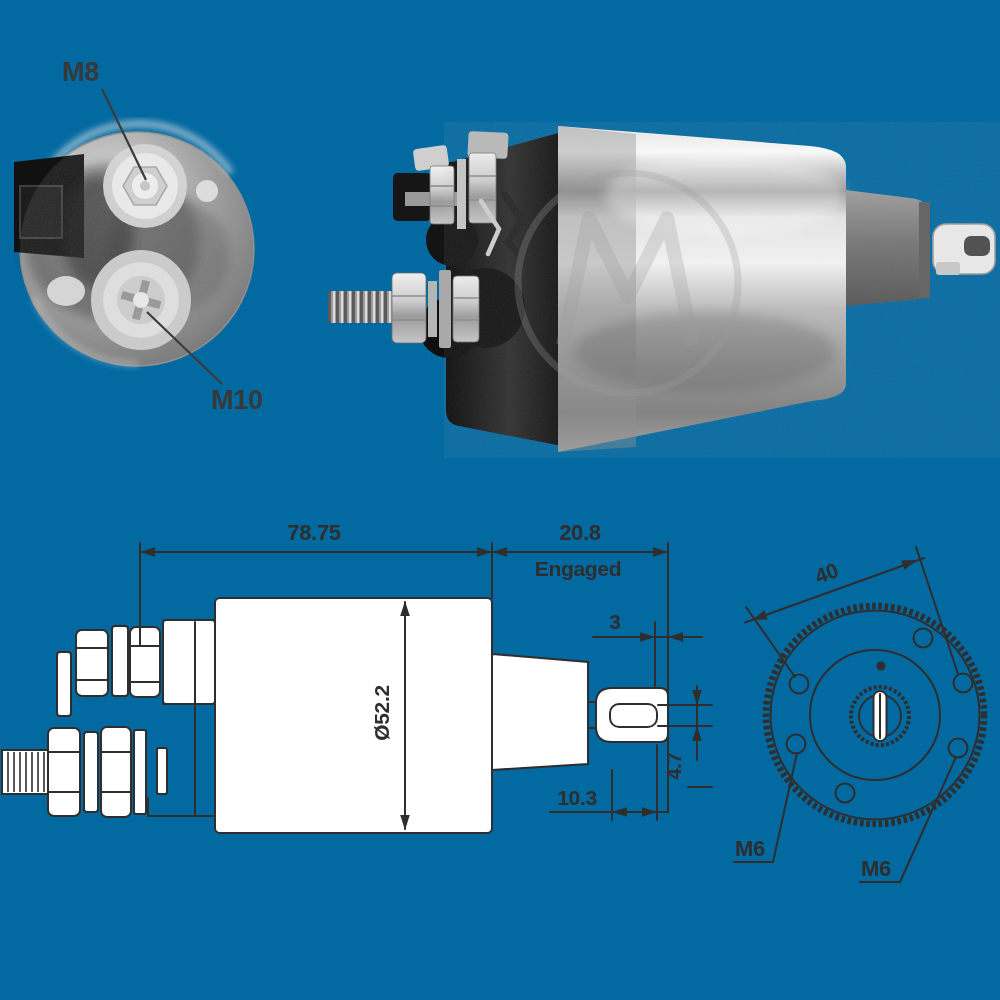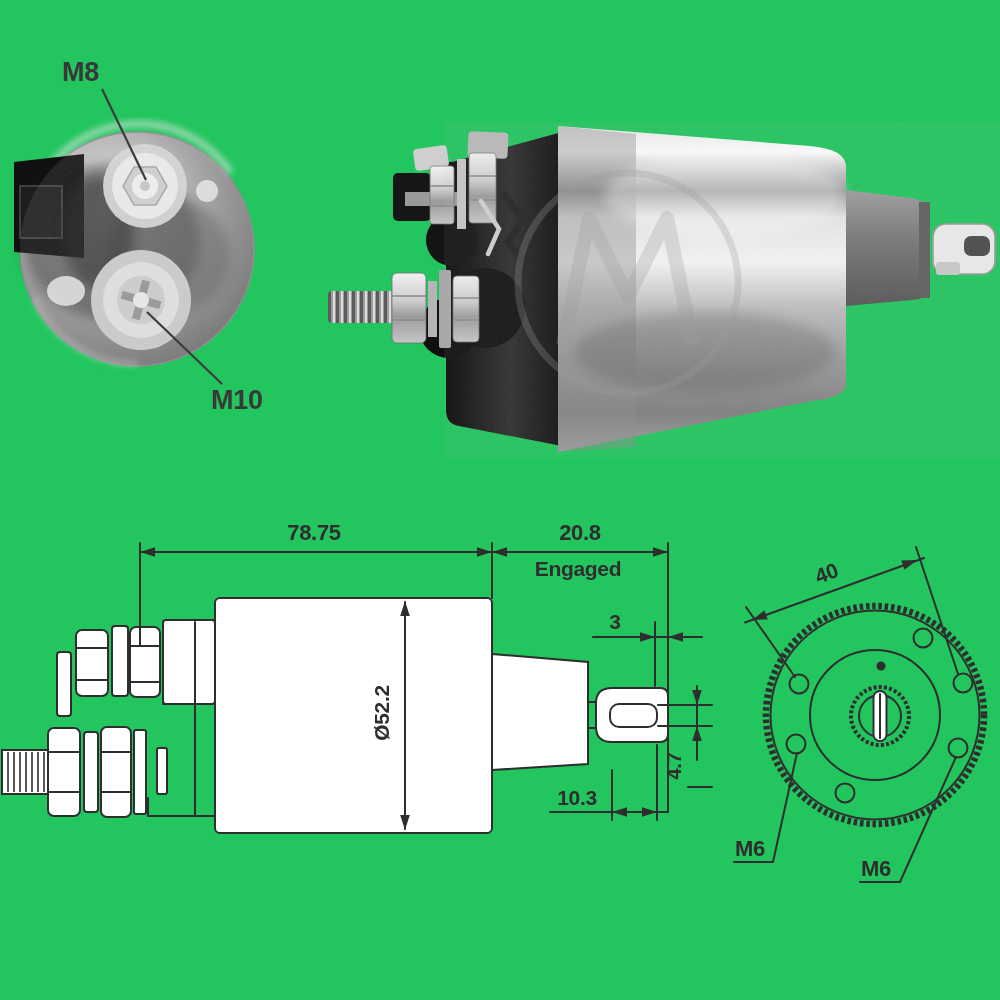--- a/index.html
+++ b/index.html
@@ -1,16 +1,16 @@
 <!DOCTYPE html>
 <html><head>
 <meta charset="utf-8">
 <style>
   html,body{margin:0;padding:0;background:#ffffff;}
-  .canvas{position:relative;width:1000px;height:1000px;background:#22c55e;overflow:hidden;
+  .canvas{position:relative;width:1000px;height:1000px;background:#0369a1;overflow:hidden;
           font-family:"Liberation Sans", sans-serif;}
   svg{position:absolute;left:0;top:0;}
   text{font-family:"Liberation Sans", sans-serif;font-weight:700;fill:#2e2e2e;letter-spacing:-0.3px;}
   .dimtxt{font-size:22px;}
   .dimtxt-s{font-size:21px;}
   .phototxt{font-size:27px;fill:#383838;}
   .thread-hatch line{stroke:#2e2e2e;stroke-width:1.6;}
   .lineart{stroke:#2e2e2e;stroke-width:2;fill:none;stroke-linecap:round;}
   .lineart-fill{stroke:#2e2e2e;stroke-width:2;fill:#ffffff;}
 </style>

